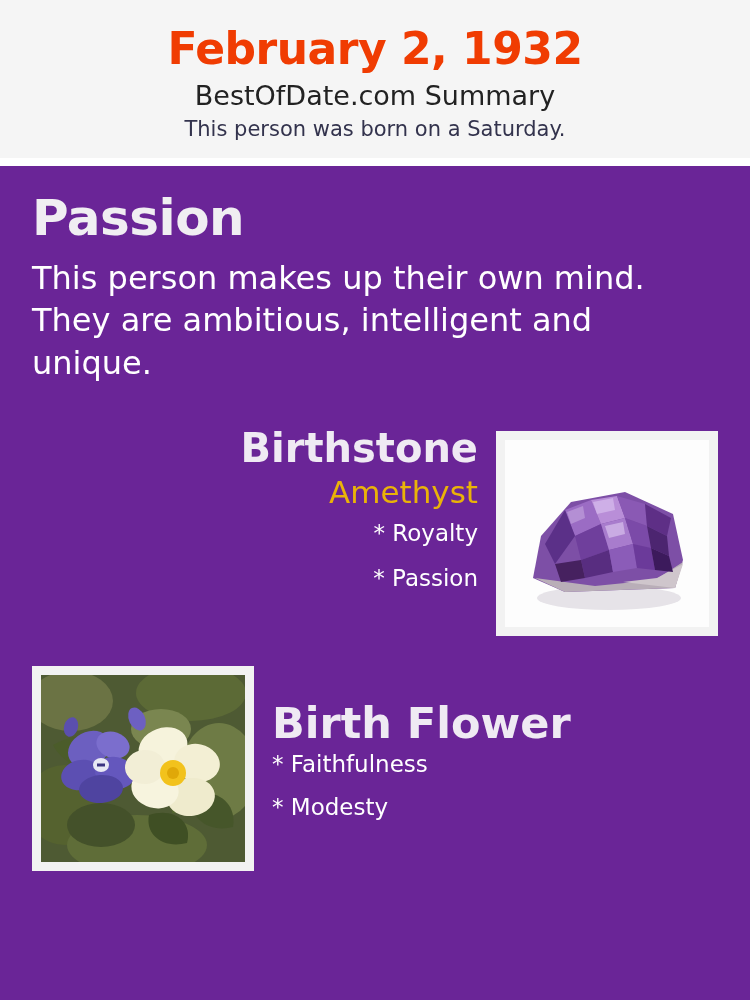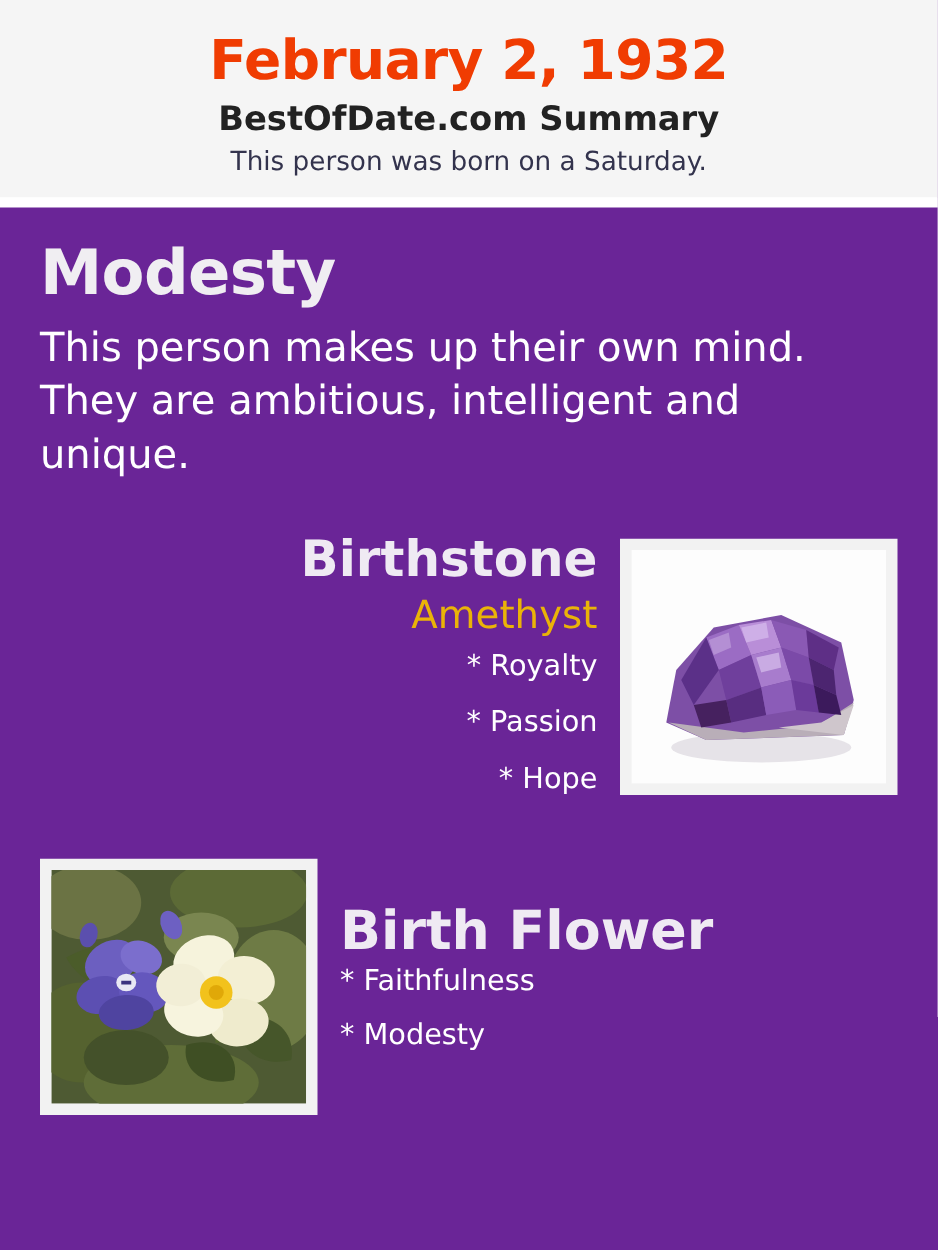--- a/index.html
+++ b/index.html
@@ -33,21 +33,21 @@
     color: #f03c02;
     font-size: 44px;
     font-weight: bold;
     line-height: 1.05;
     letter-spacing: -0.5px;
     margin: 0 0 8px 0;
   }
   .header-site {
     color: #222222;
     font-size: 27px;
-    font-weight: bold;
+    font-weight: normal;
     line-height: 1.15;
     margin: 0 0 6px 0;
   }
   .header-sub {
     color: #33334d;
     font-size: 21px;
     line-height: 1.2;
     margin: 0;
   }
 
@@ -166,30 +166,29 @@
   <div class="header">
     <div class="header-date">February 2, 1932</div>
     <div class="header-site">BestOfDate.com Summary</div>
     <div class="header-sub">This person was born on a Saturday.</div>
   </div>
 
   <div class="divider"></div>
 
   <div class="body-purple">
 
-    <div class="zodiac-title">Modesty</div>
+    <div class="zodiac-title">Passion</div>
     <div class="zodiac-desc">This person makes up their own mind. They are ambitious, intelligent and unique.</div>
 
     <div class="section-stone">
       <div class="stone-text">
         <div class="section-heading">Birthstone</div>
         <div class="section-name">Amethyst</div>
         <div class="trait">* Royalty</div>
         <div class="trait">* Passion</div>
-        <div class="trait">* Hope</div>
       </div>
       <div class="photo-frame stone-photo-frame">
         <div class="photo-inner">
           <svg viewBox="0 0 204 187" width="100%" height="100%" preserveAspectRatio="xMidYMid slice">
             <rect x="0" y="0" width="204" height="187" fill="#fdfdfd"></rect>
 
             <ellipse cx="104" cy="158" rx="72" ry="12" fill="#e6e3e8"></ellipse>
 
             <path d="M28 138 L36 96 L66 62 L120 52 L168 74 L178 120 L170 148 L60 152 Z" fill="#7d4fa6"></path>
 

